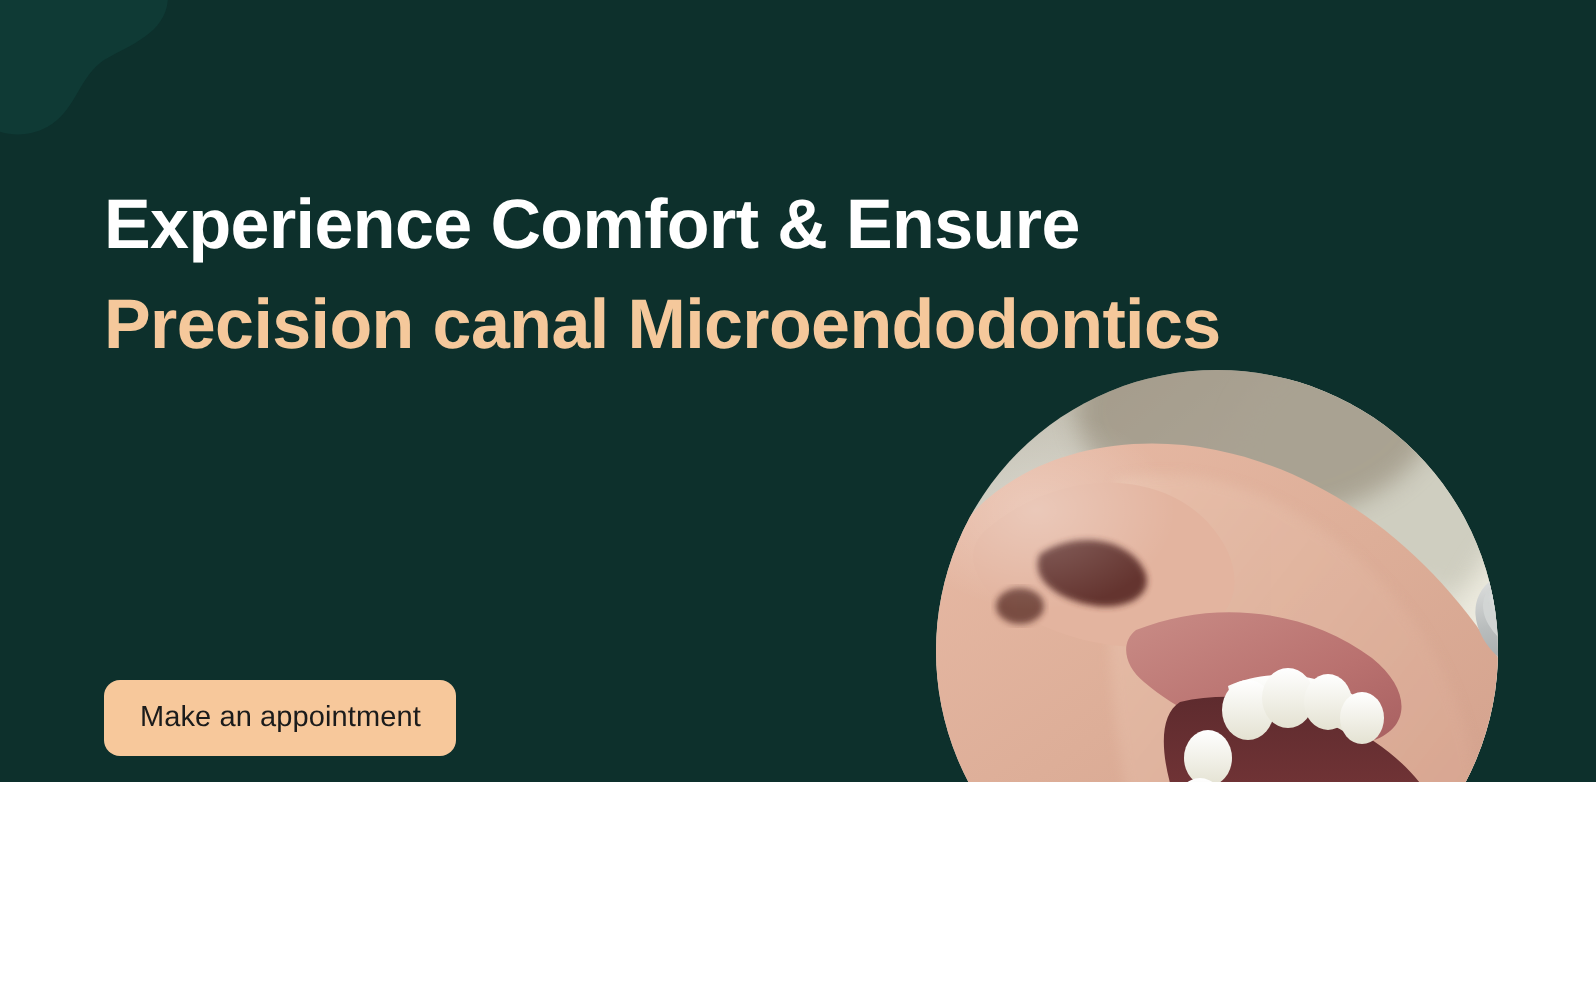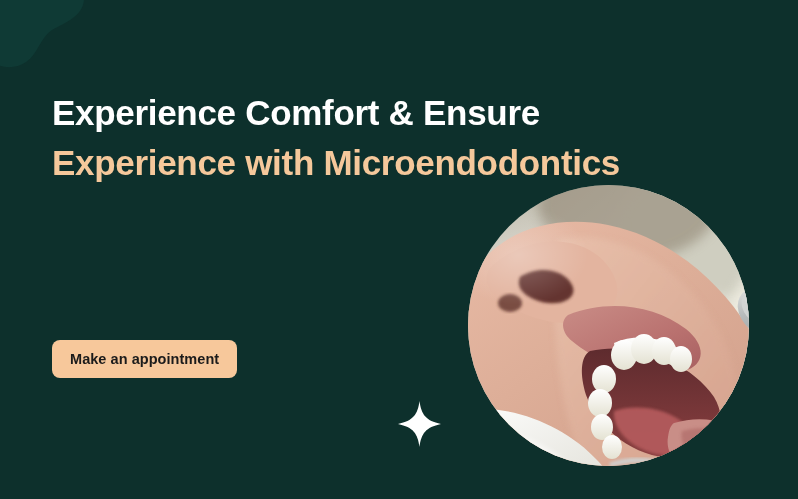--- a/index.html
+++ b/index.html
@@ -7,21 +7,21 @@
     padding: 0;
     background: #ffffff;
   }
   body {
     font-family: "Liberation Sans", sans-serif;
   }
 
   .banner {
     position: relative;
     width: 798px;
-    height: 499px;
+    height: 391px;
     overflow: hidden;
     background: #0d302c;
   }
 
   
   .blob {
     position: absolute;
     left: -22px;
     top: -34px;
     width: 130px;
@@ -103,21 +103,21 @@
     align-items: center;
     justify-content: center;
     height: 38px;
     padding: 0 18px;
     border: none;
     border-radius: 8px;
     background: #f7c89b;
     color: #1b1b1b;
     font-family: "Liberation Sans", sans-serif;
     font-size: 14.5px;
-    font-weight: 700;
+    font-weight: 400;
     letter-spacing: 0.05px;
     cursor: pointer;
     white-space: nowrap;
   }
 </style>
 </head>
 <body>
 
 <div class="banner">
 
@@ -251,20 +251,20 @@
   <div class="sparkle">
     <svg width="43" height="46" viewBox="0 0 43 46" xmlns="http://www.w3.org/2000/svg">
       <path d="M21.5 0 C 23.4 13.6, 27.6 19.6, 43 23 C 27.6 26.4, 23.4 32.4, 21.5 46
                C 19.6 32.4, 15.4 26.4, 0 23 C 15.4 19.6, 19.6 13.6, 21.5 0 Z" fill="#ffffff"></path>
     </svg>
   </div>
 
   <div class="content">
     <h1 class="headline">
       <span>Experience Comfort &amp; Ensure</span>
-      <span class="accent">Experience with Microendodontics</span>
+      <span class="accent">Precision canal Microendodontics</span>
     </h1>
 
 
     <button class="cta-button">Make an appointment</button>
   </div>
 
 </div>
 
 </body></html>

